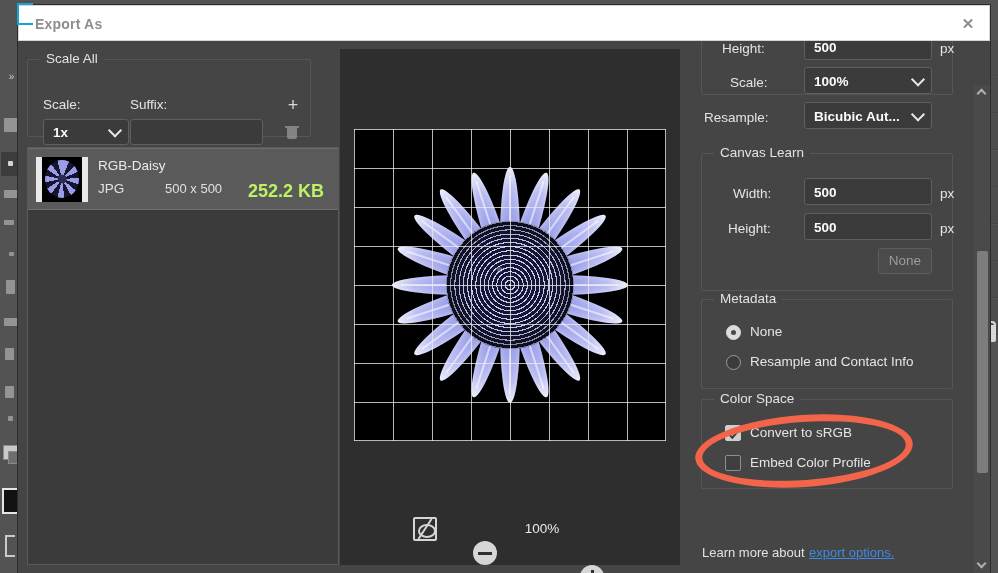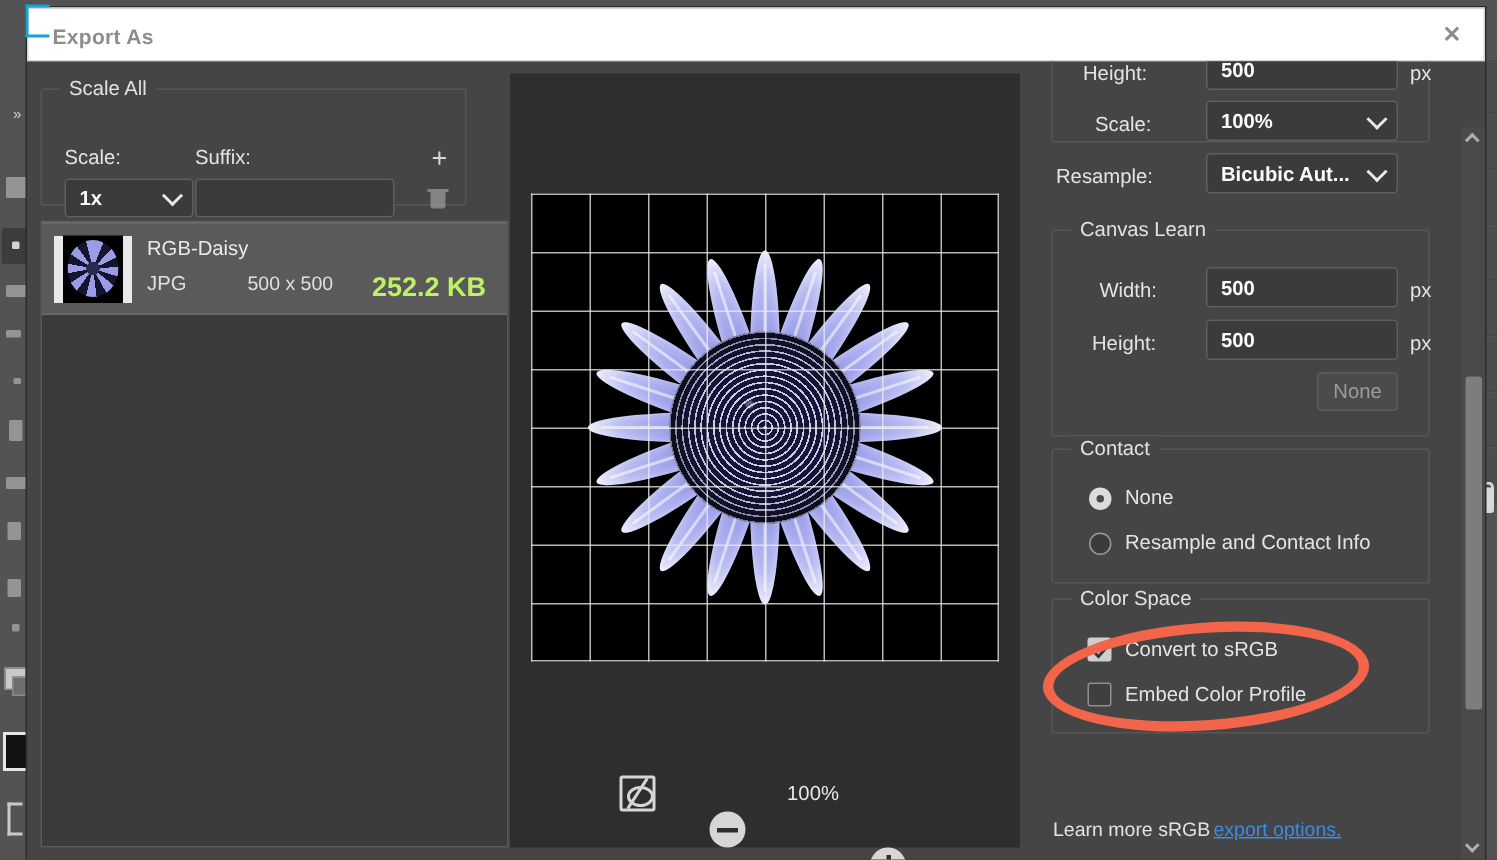--- a/index.html
+++ b/index.html
@@ -484,40 +484,40 @@
 
           <div class="lbl" style="left:46px;top:216px">Height:</div>
           <div class="textfield" style="left:122px;top:208px;width:128px;height:27px">
             <span class="val">500</span>
           </div>
           <div class="lbl" style="left:258px;top:216px">px</div>
 
           <div class="reset-btn" style="left:196px;top:243px;width:54px;height:26px">None</div>
 
           <div class="group" style="left:19px;top:294px;width:252px;height:90px;">
-            <div class="group-title">Contact</div>
+            <div class="group-title">Metadata</div>
           </div>
 
           <div class="radio on" style="left:44px;top:320px"></div>
           <div class="lbl" style="left:68px;top:319px">None</div>
 
           <div class="radio" style="left:44px;top:350px"></div>
           <div class="lbl" style="left:68px;top:349px">Resample and Contact Info</div>
 
           <div class="group" style="left:19px;top:394px;width:252px;height:90px;">
             <div class="group-title">Color Space</div>
           </div>
 
           <div class="checkbox on" style="left:43px;top:420px"></div>
           <div class="lbl" style="left:68px;top:420px">Convert to sRGB</div>
 
           <div class="checkbox" style="left:43px;top:450px"></div>
           <div class="lbl" style="left:68px;top:450px">Embed Color Profile</div>
 
-          <div class="learn" style="left:20px;top:540px">Learn more sRGB</div>
+          <div class="learn" style="left:20px;top:540px">Learn more about</div>
           <div class="learn link" style="left:127px;top:540px">export options.</div>
 
         </div>
       </div>
 
       <div class="scrollbar">
         <div class="sb-arrow up" style="top:0">
             <i></i>
           </div>
         <div class="sb-thumb"></div>

